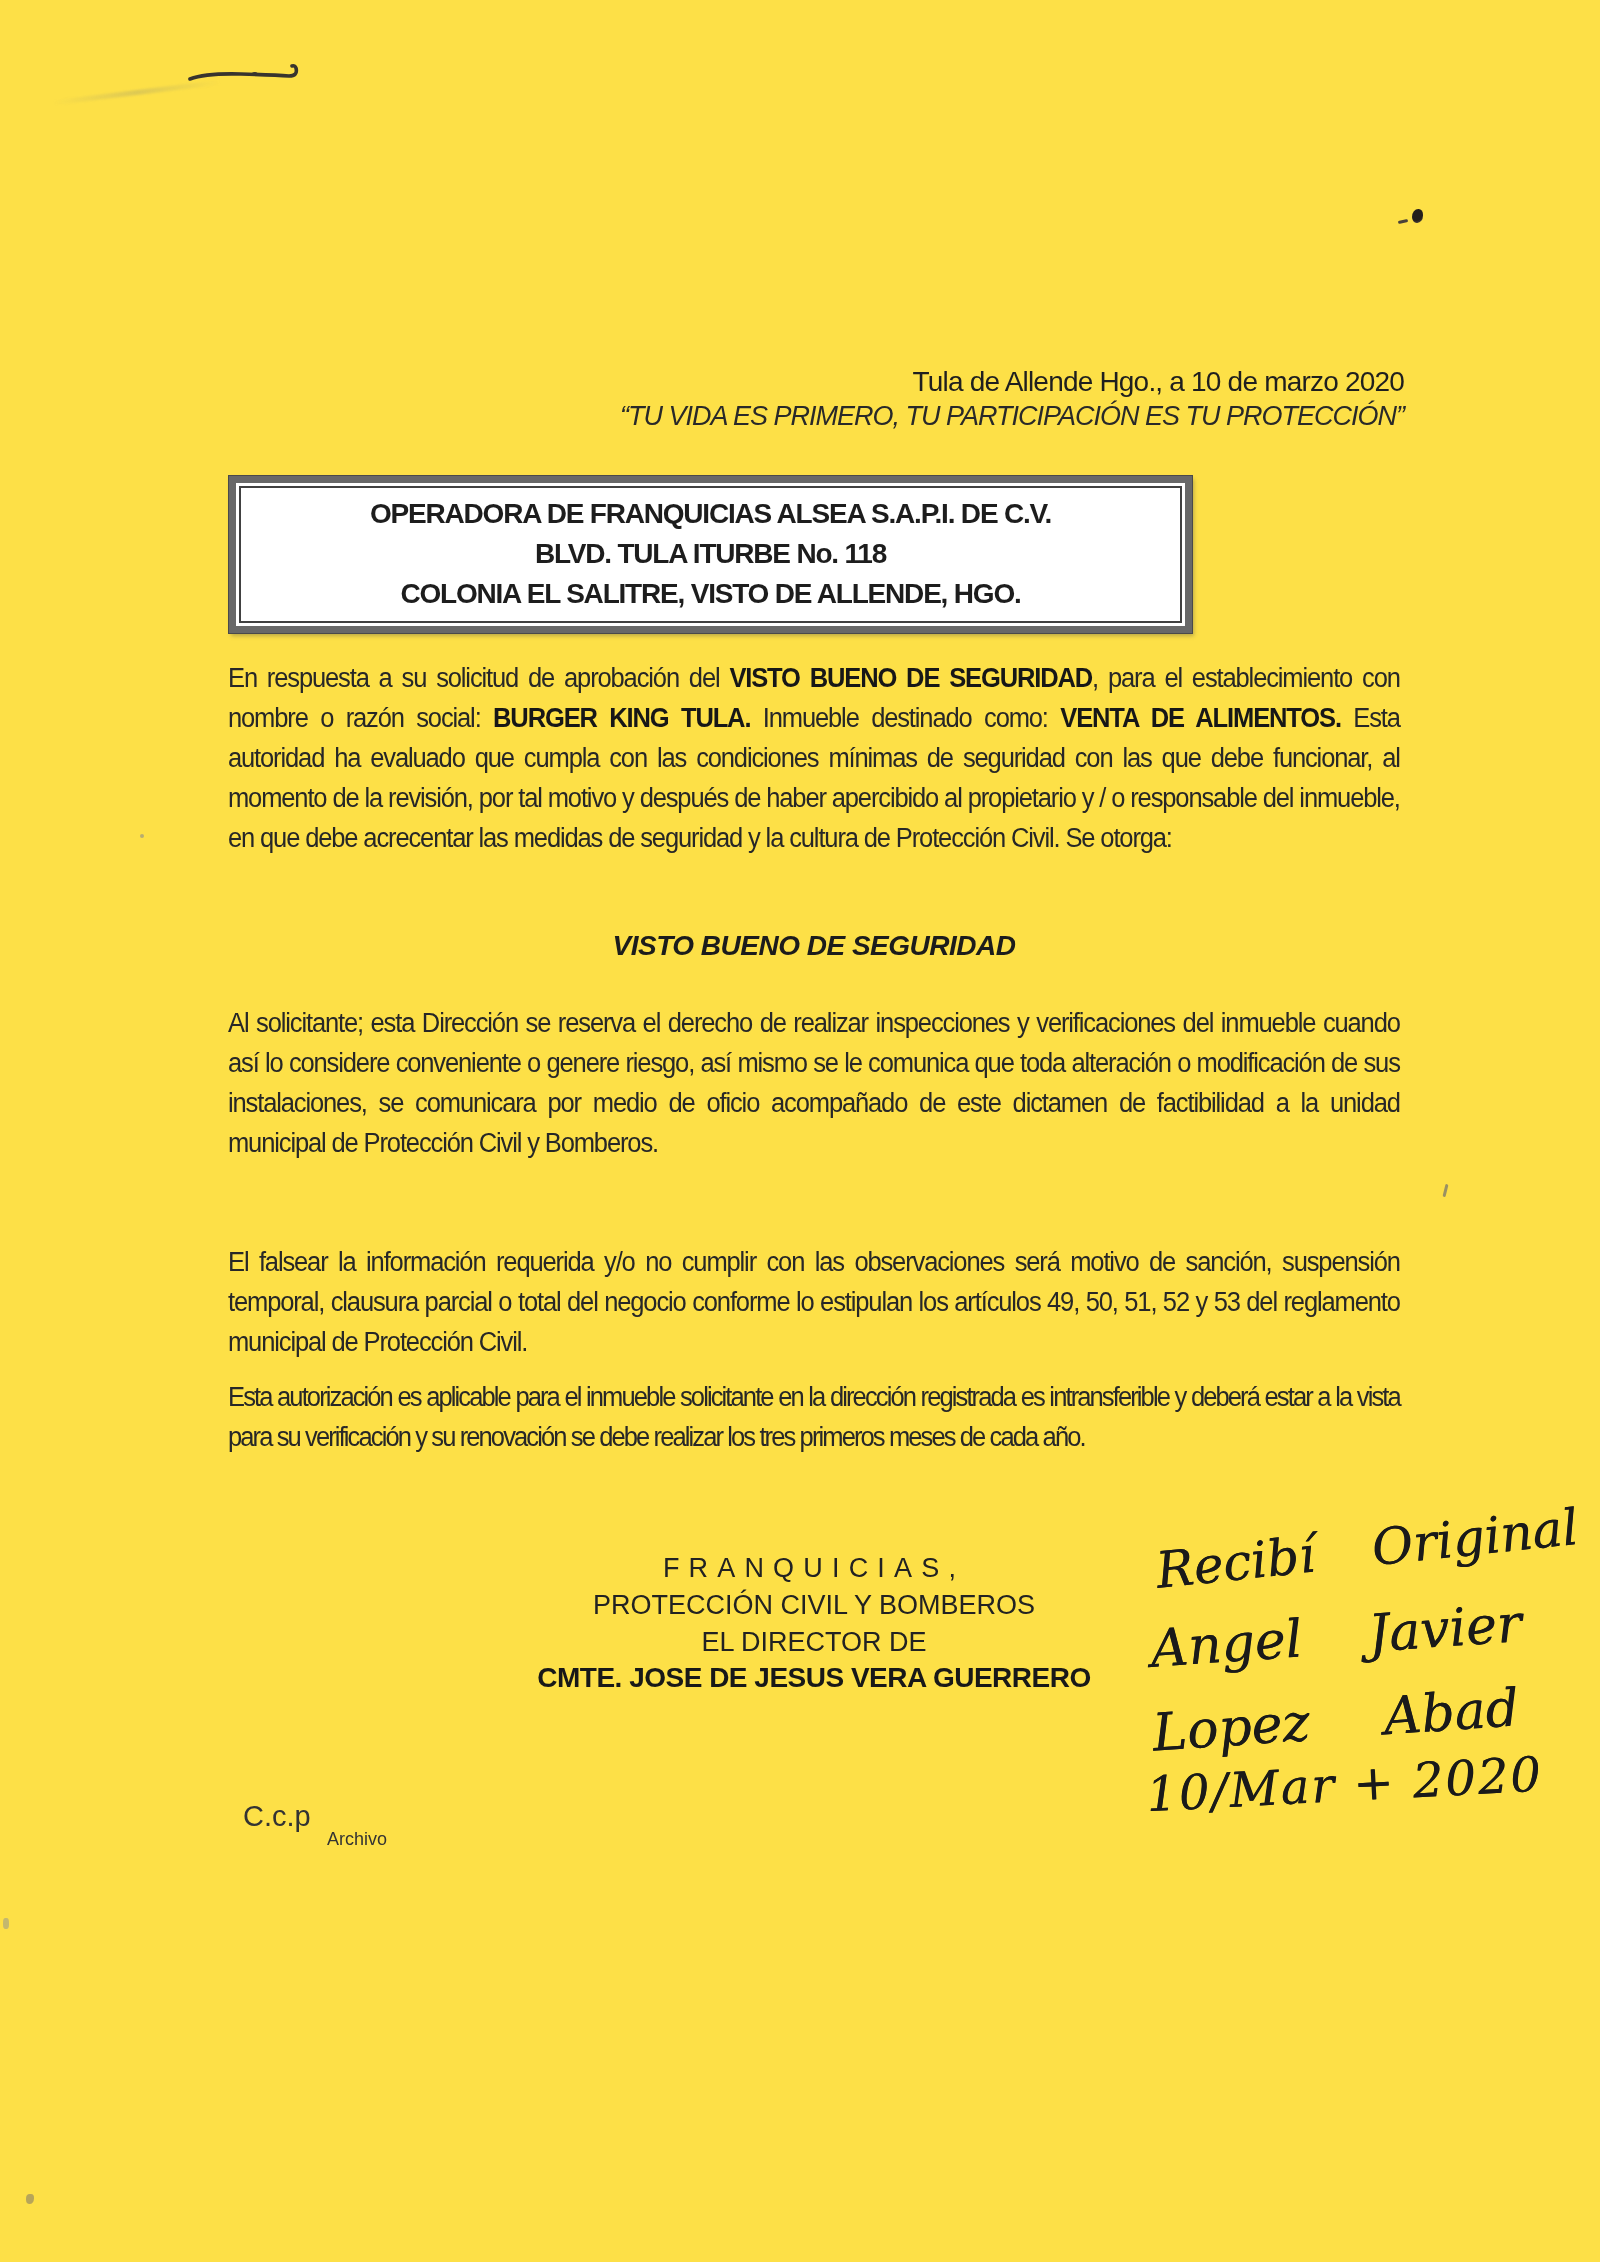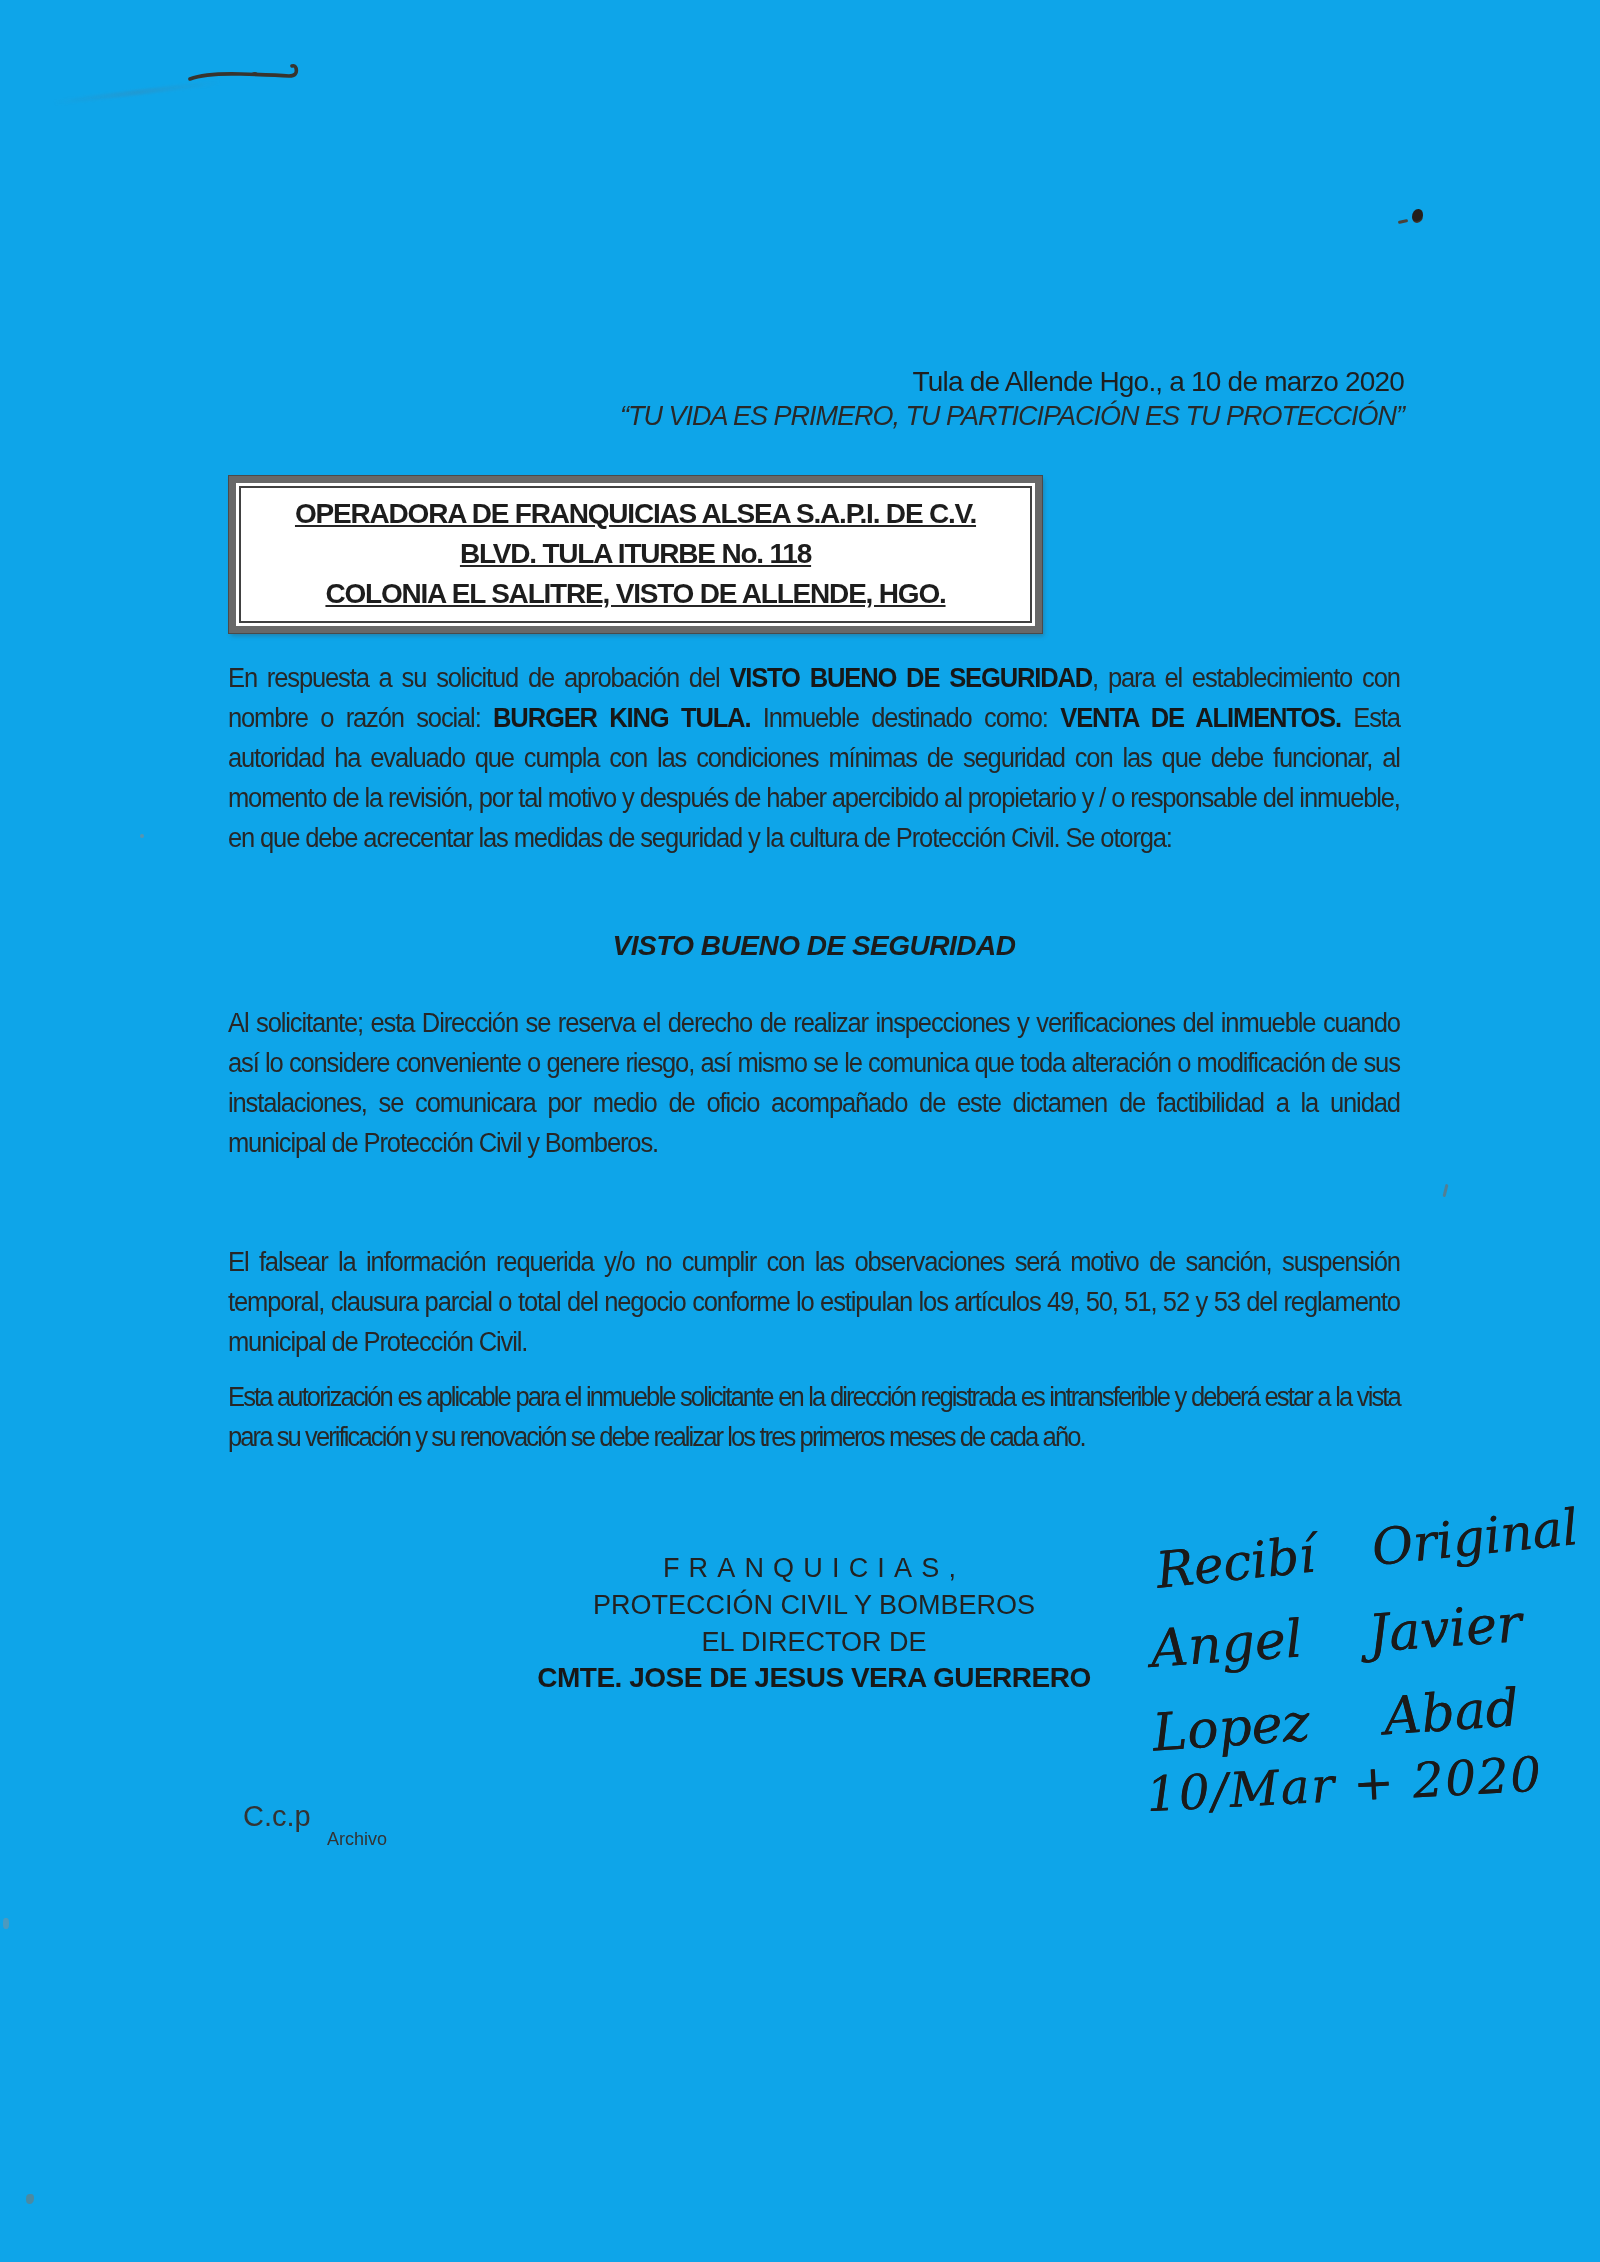--- a/index.html
+++ b/index.html
@@ -1,19 +1,19 @@
 <!DOCTYPE html>
 <html><head>
 <meta charset="utf-8">
 <style>
   * { margin:0; padding:0; box-sizing:border-box; }
   html,body { background:#ffffff; }
   .page {
     position:relative; width:1600px; height:2262px;
-    background:#0ea5e9; overflow:hidden;
+    background:#fde047; overflow:hidden;
     font-family:"Liberation Sans", sans-serif; color:#262626;
   }
 
   
   .scribble { position:absolute; left:186px; top:62px; }
   .pencil-streak {
     position:absolute; left:52px; top:90px; width:170px; height:5px;
     background:linear-gradient(to right, rgba(100,110,130,0), rgba(100,110,130,.20), rgba(100,110,130,0));
     transform:rotate(-7deg); filter:blur(1px);
   }
@@ -31,24 +31,24 @@
   .dot-margin { position:absolute; left:140px; top:834px; width:4px; height:4px;
     background:#8a8a8a; border-radius:50%; opacity:.6; }
 
   
   .dateline-block { position:absolute; top:366px; left:400px; right:196px; text-align:right; }
   .date-line  { font-size:28px; letter-spacing:-0.8px; color:#1f1f1f; }
   .motto-line { font-size:27px; font-style:italic; letter-spacing:-1px; margin-top:3px; color:#292929; }
 
   
   .recipient-box {
-    position:absolute; left:229px; top:476px; width:813px;
+    position:absolute; left:229px; top:476px; width:963px;
     border:7px solid #686868; outline:1px solid #4a4a4a;
     box-shadow:2px 3px 4px rgba(70,70,70,.35);
-    padding:3px; background:#fff;text-decoration:underline;
+    padding:3px; background:#fff;
   }
   .recipient-inner {
     border:2px solid #414141; padding:6px 10px 7px;
     text-align:center; font-weight:bold;
     font-size:28px; line-height:40px; letter-spacing:-1.2px; color:#1d1d1d;
   }
 
   
   .para {
     position:absolute; left:228px; width:1240px;

